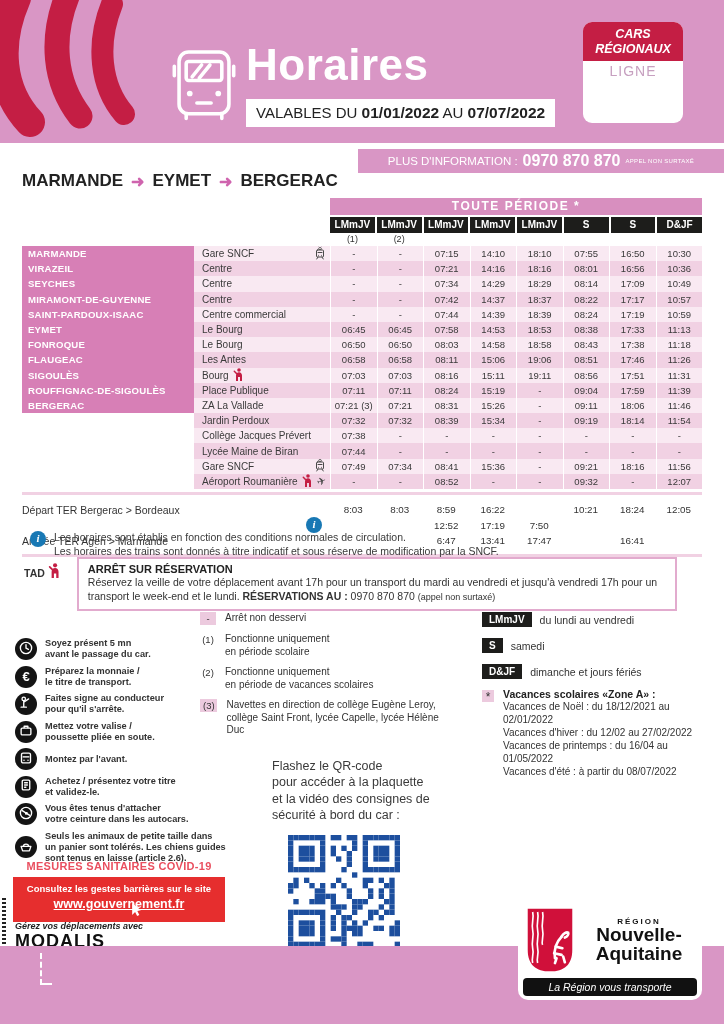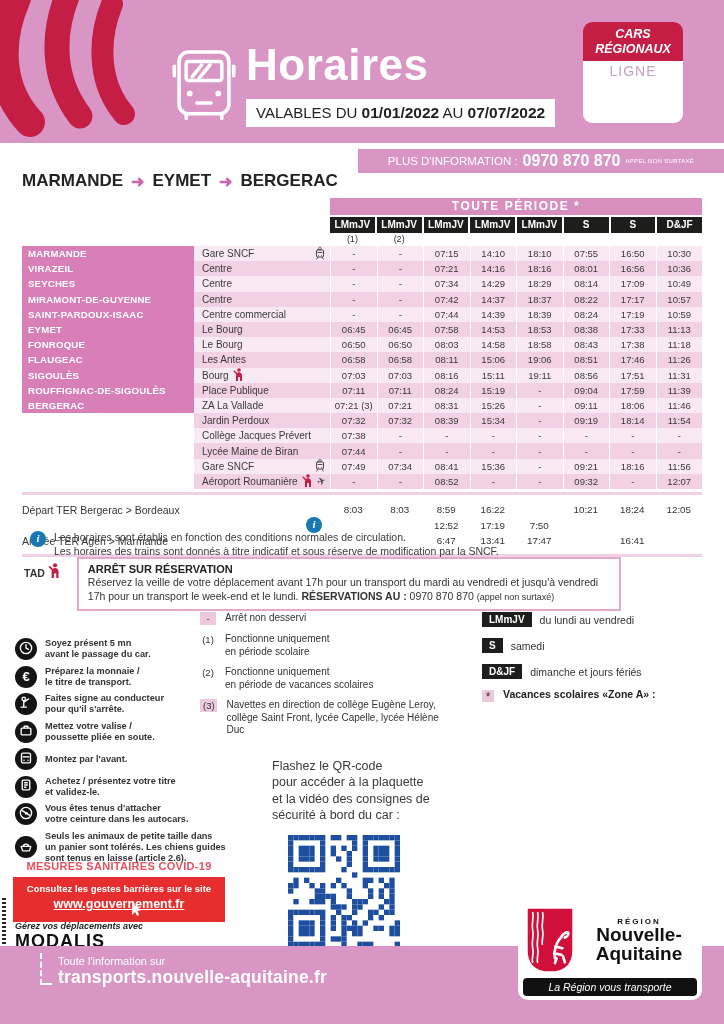--- a/index.html
+++ b/index.html
@@ -68,21 +68,21 @@
   .ter .info-dot { position:absolute; left:284px; top:15px; }
   .sep2 { height:3px; background:#f1d1e3; margin-top:5px; }
 
   
   .notes { position:absolute; left:30px; top:531px; display:flex; gap:8px; align-items:flex-start; }
   .notes-text { font-size:10.5px; color:#3a3a3a; line-height:1.3; white-space:pre-line; }
 
   .tad-section { position:absolute; left:24px; top:557px; display:flex; gap:16px; align-items:flex-start; }
   .tad-label { display:flex; gap:3px; align-items:center; margin-top:6px; }
   .tad-word { font-weight:bold; font-size:10.5px; color:#333; }
-  .tad-box { border:2px solid #e2abce; width:544px; padding:4px 9px 6px; }
+  .tad-box { border:2px solid #e2abce; width:600px; padding:4px 9px 6px; }
   .tad-title { font-weight:bold; font-size:11px; color:#222; }
   .tad-body { font-size:10.5px; color:#333; line-height:1.3; margin-top:1px; }
 
   
   .legend { position:absolute; left:200px; top:612px; width:512px; display:flex; gap:26px; }
   .legend-left { width:256px; display:flex; flex-direction:column; gap:8px; }
   .legend-item { display:flex; gap:9px; align-items:flex-start; }
   .sym { min-width:16px; text-align:center; font-size:9.5px; color:#333; padding-top:1px; }
   .sym.square { background:#eccade; padding:1px 3px; }
   .legend-text { font-size:10px; color:#333; white-space:pre-line; line-height:1.25; }
@@ -623,20 +623,24 @@
 
           <div class="badge-item">
             <span class="badge">D&amp;JF</span>
             <span class="badge-text">dimanche et jours fériés</span>
           </div>
         </div>
       <div class="vac">
         <span class="vac-star">*</span>
         <div>
           <div class="vac-title">Vacances scolaires «Zone A» :</div>
+          <div class="vac-text">Vacances de Noël : du 18/12/2021 au 02/01/2022
+Vacances d'hiver : du 12/02 au 27/02/2022
+Vacances de printemps : du 16/04 au 01/05/2022
+Vacances d'été : à partir du 08/07/2022</div>
         </div>
       </div>
     </div>
   </div>
 
   <div class="rules">
 
       <div class="rule">
         <span class="rule-icon">
           <span><svg width="18" height="18" viewBox="0 0 24 24">
@@ -967,24 +971,20 @@
     <div class="fntv">
         <svg width="15" height="13" viewBox="0 0 14 12">
           <path d="M1 10.5C4 2.5 10 1 13 1c-3 3-4.5 6-5.3 9.5z" fill="#1a63ad"></path>
         </svg>
         <span>fntv</span>
       </div>
   </div>
 
   <div class="footer-band"></div>
   <div class="bracket"></div>
-  <div class="footer-info">
-    <div class="footer-line1">Toute l'information sur</div>
-    <div class="footer-line2">transports.nouvelle-aquitaine.fr</div>
-  </div>
 
   <div class="na-card">
     <div class="na-top">
       <svg width="52" height="66" viewBox="0 0 60 80">
         <path d="M3 2h54v50c0 18-10 26-27 26S3 70 3 52z" fill="#d0103a"></path>
         <g fill="none" stroke="#fff" stroke-width="2">
           <path d="M9 6c2 8-2 14 0 22s-2 14 0 22 -2 12 0 18"></path>
           <path d="M15 6c2 8-2 14 0 22s-2 14 0 22 -2 12 0 18"></path>
           <path d="M21 6c2 8-2 14 0 22s-2 14 0 18"></path>
         </g>

